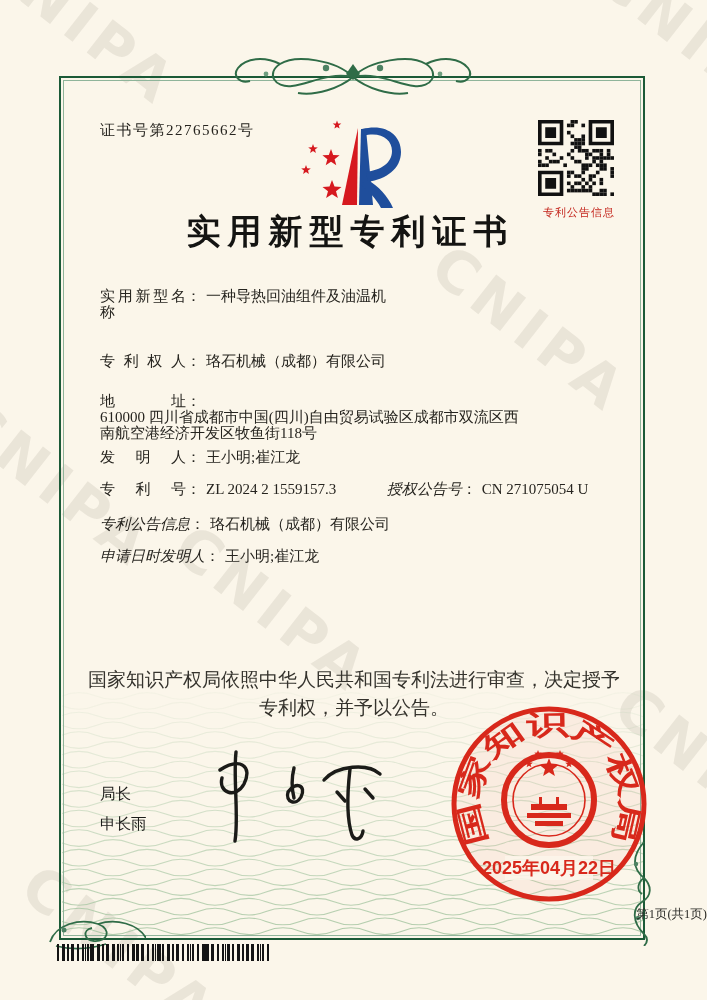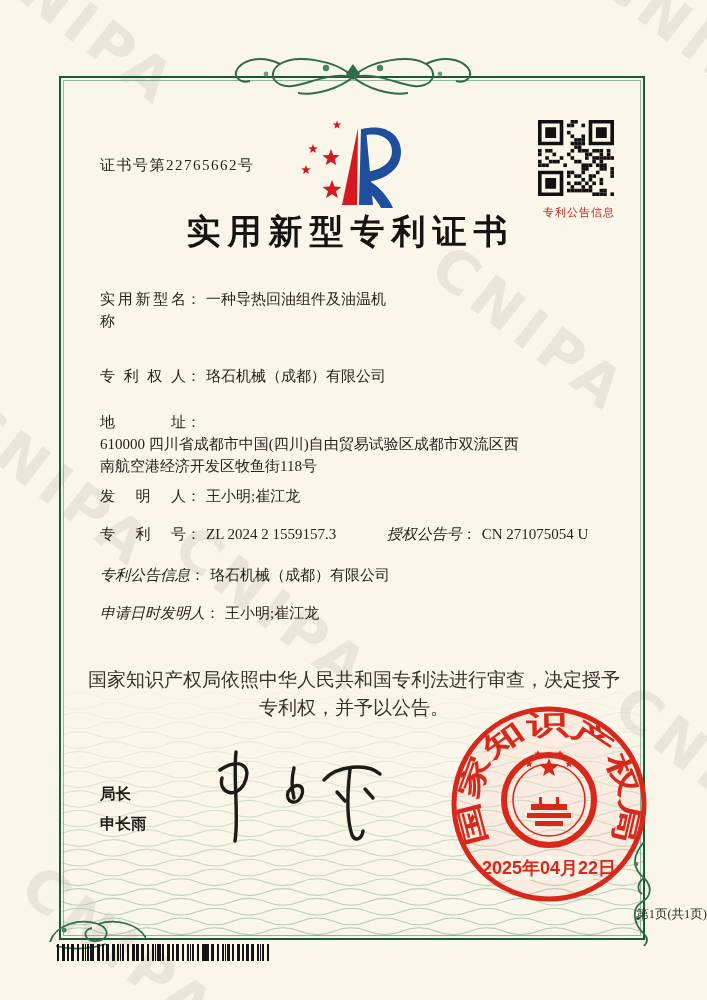--- a/index.html
+++ b/index.html
@@ -18,49 +18,49 @@
   }
   
   .frame{
     position:absolute;left:59px;top:76px;width:586px;height:864px;
     border:2.5px solid #1b5a37;box-sizing:border-box;
   }
   .frame-inner{
     position:absolute;left:2px;top:2px;right:2px;bottom:2px;
     border:1px solid #8fb49a;
   }
-  .cert-no{position:absolute;left:100px;top:121px;font-size:15px;letter-spacing:1.5px;margin-top:35px;}
+  .cert-no{position:absolute;left:100px;top:121px;font-size:15px;letter-spacing:1.5px;}
   .title{
     position:absolute;left:0;top:209px;width:701px;text-align:center;
     font-size:34px;font-weight:bold;letter-spacing:7px;color:#141412;
   }
   .qr-wrap{position:absolute;left:537px;top:120px;width:78px;text-align:center;}
   .qr-caption{margin-top:9px;font-size:11px;color:#c4261d;letter-spacing:1px;white-space:nowrap;text-align:right;}
   
-  .fields{position:absolute;left:100px;top:288px;width:530px;font-size:15px;line-height:22px;}
+  .fields{position:absolute;left:100px;top:288px;width:530px;font-size:15px;line-height:16px;}
   .row{margin-bottom:19px;}
   .lbl{display:inline-block;width:86px;text-align:justify;text-align-last:justify;vertical-align:top;}
   .lbl.n{width:auto;text-align-last:auto;font-style:italic;}
   .colon{display:inline-block;vertical-align:top;margin-right:5px;}
   .val{display:inline-block;vertical-align:top;max-width:432px;}
   .cols .col-l{display:inline-block;width:283px;vertical-align:top;}
   .cols .col-r{display:inline-block;vertical-align:top;}
   .mb-big{margin-bottom:33px;}
   .mb-med{margin-bottom:24px;}
   .mb-sm{margin-bottom:16px;}
   
   .legal{
     position:absolute;left:80px;top:666px;width:548px;
     font-size:19px;line-height:28px;color:#35332d;text-align:center;
   }
   
   .sig-labels{
     position:absolute;left:100px;top:779px;
     font-family:"Liberation Sans","DejaVu Sans",sans-serif;
-    font-size:15.5px;line-height:30px;color:#1c1c1a;font-weight:700;
+    font-size:15.5px;line-height:30px;color:#1c1c1a;font-weight:400;
   }
   .footer{
     position:absolute;left:0;top:906px;width:707px;text-align:right;
     font-size:12.5px;color:#2a2a26;
   }
   .barcode{
     position:absolute;left:57px;top:944px;width:214px;height:17px;
     background:
       repeating-linear-gradient(90deg,#141414 0 2px,transparent 2px 5px),
       repeating-linear-gradient(90deg,#141414 0 1px,transparent 1px 7px),

